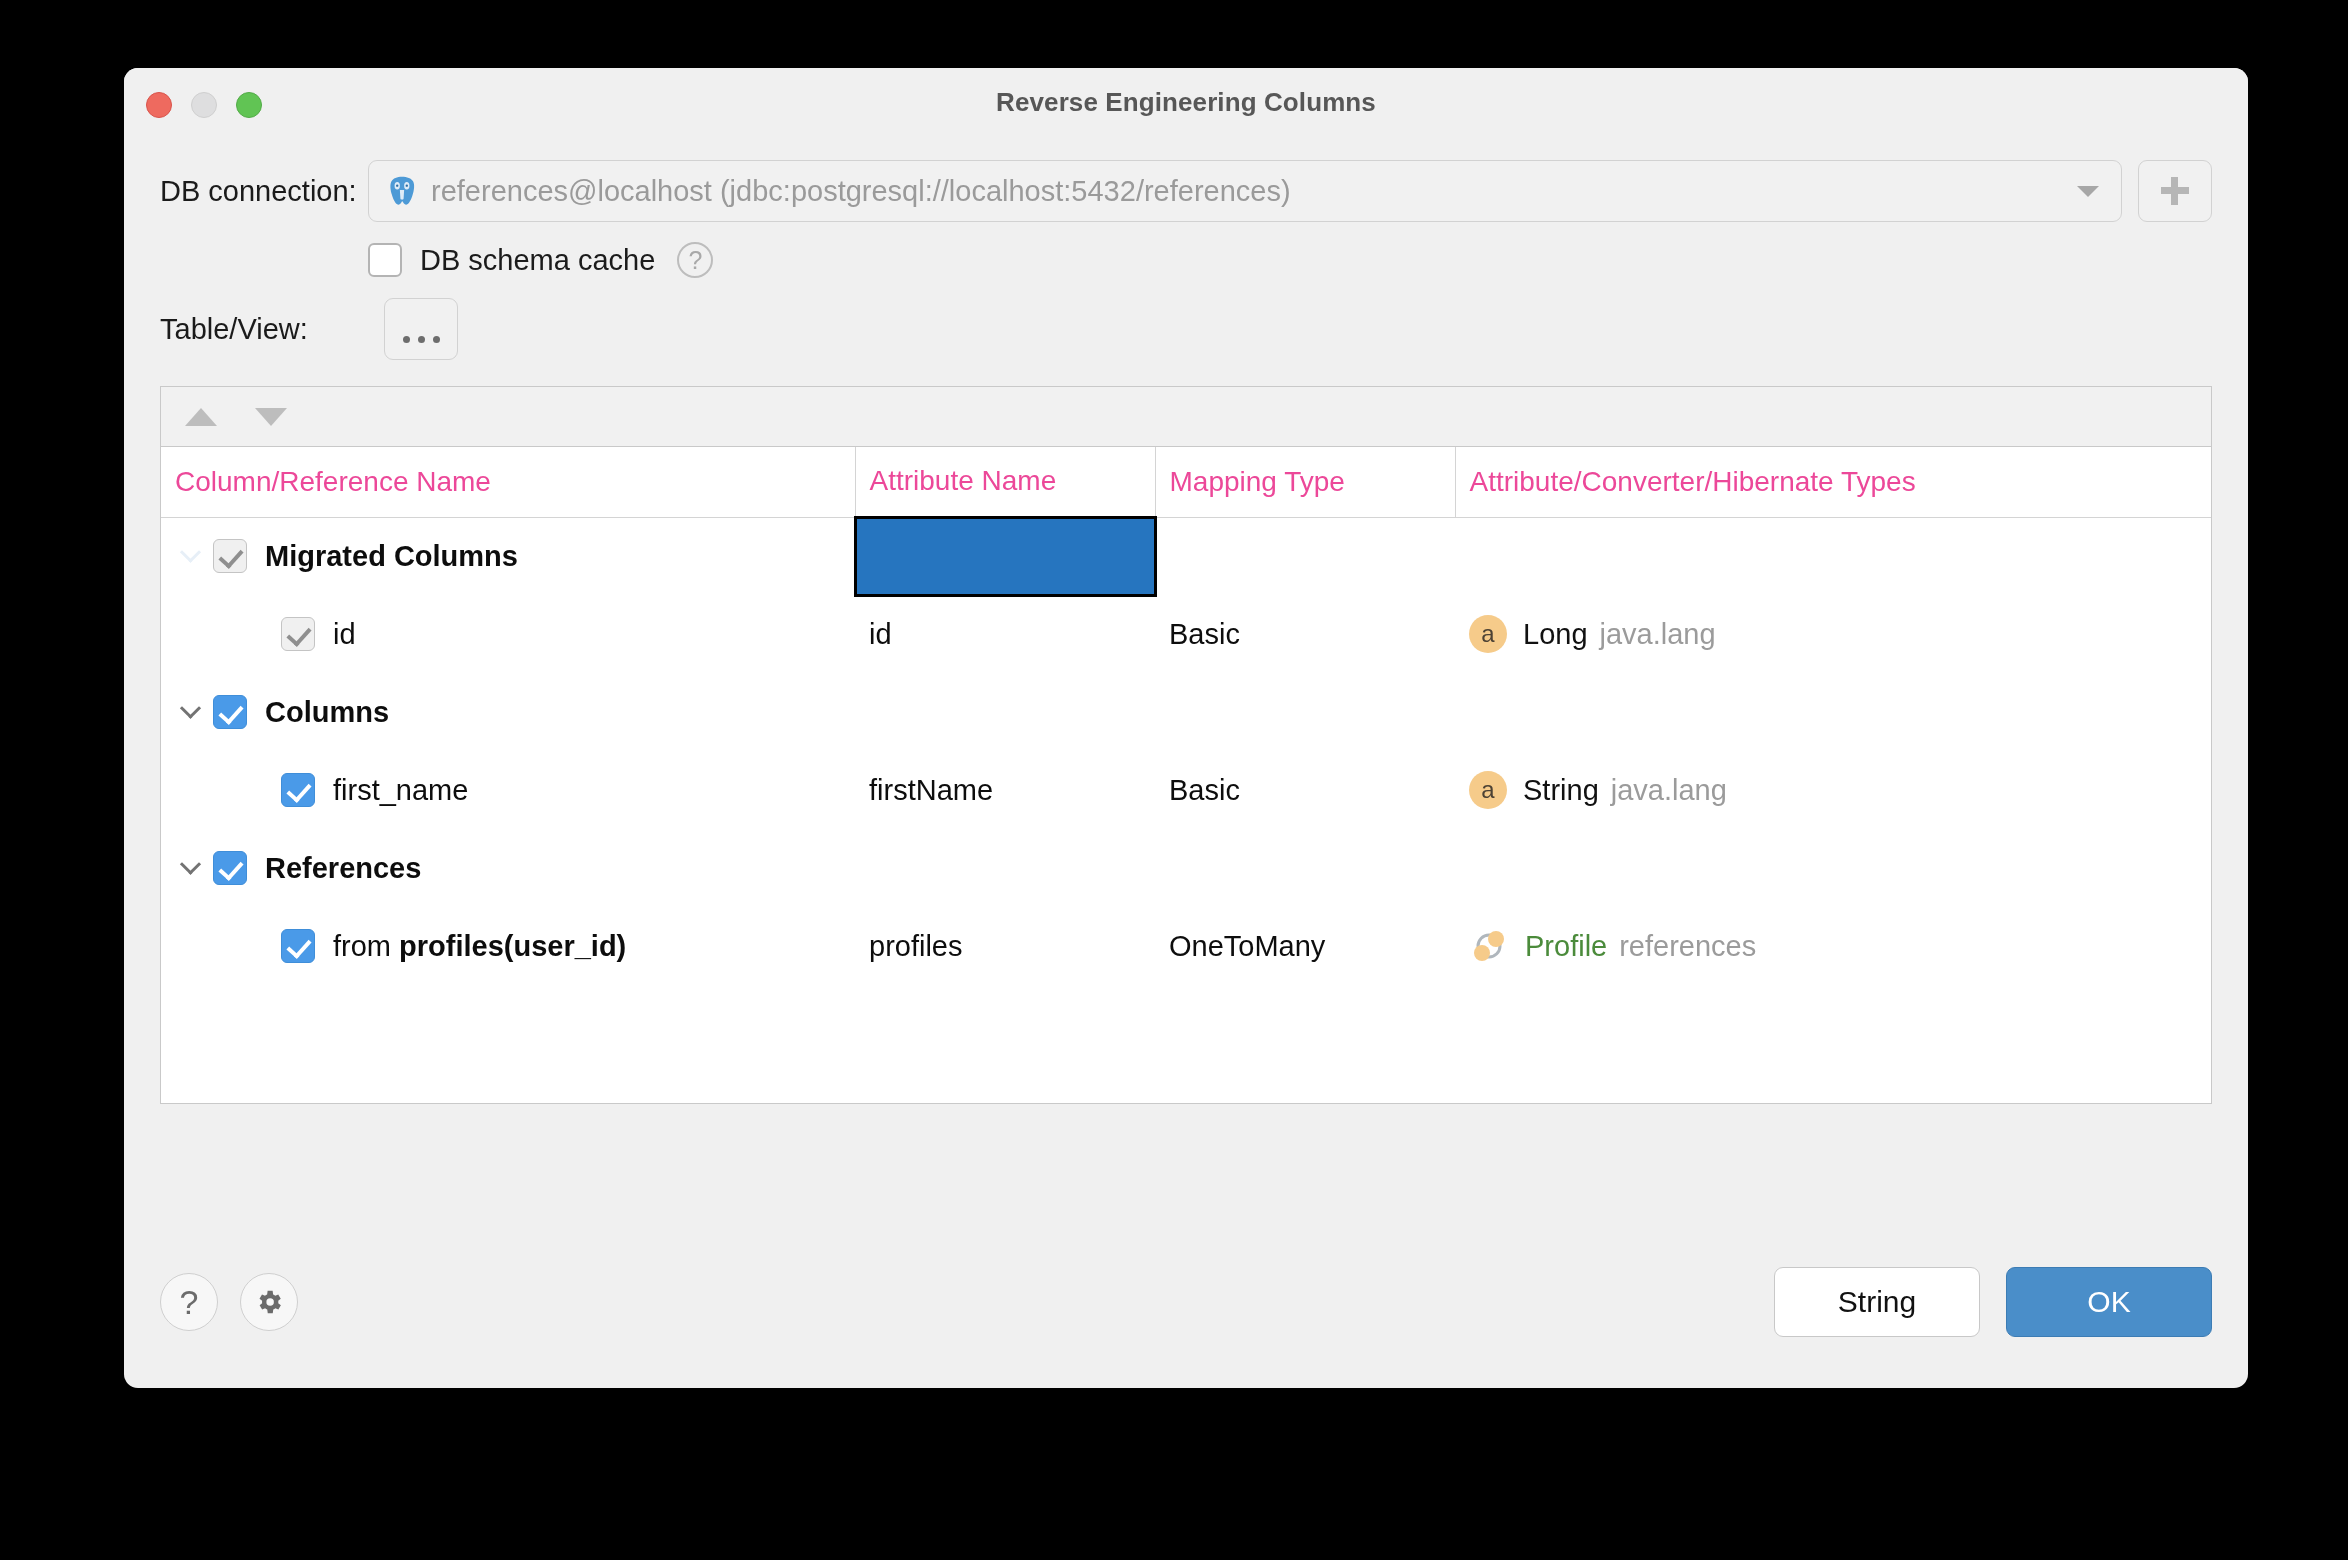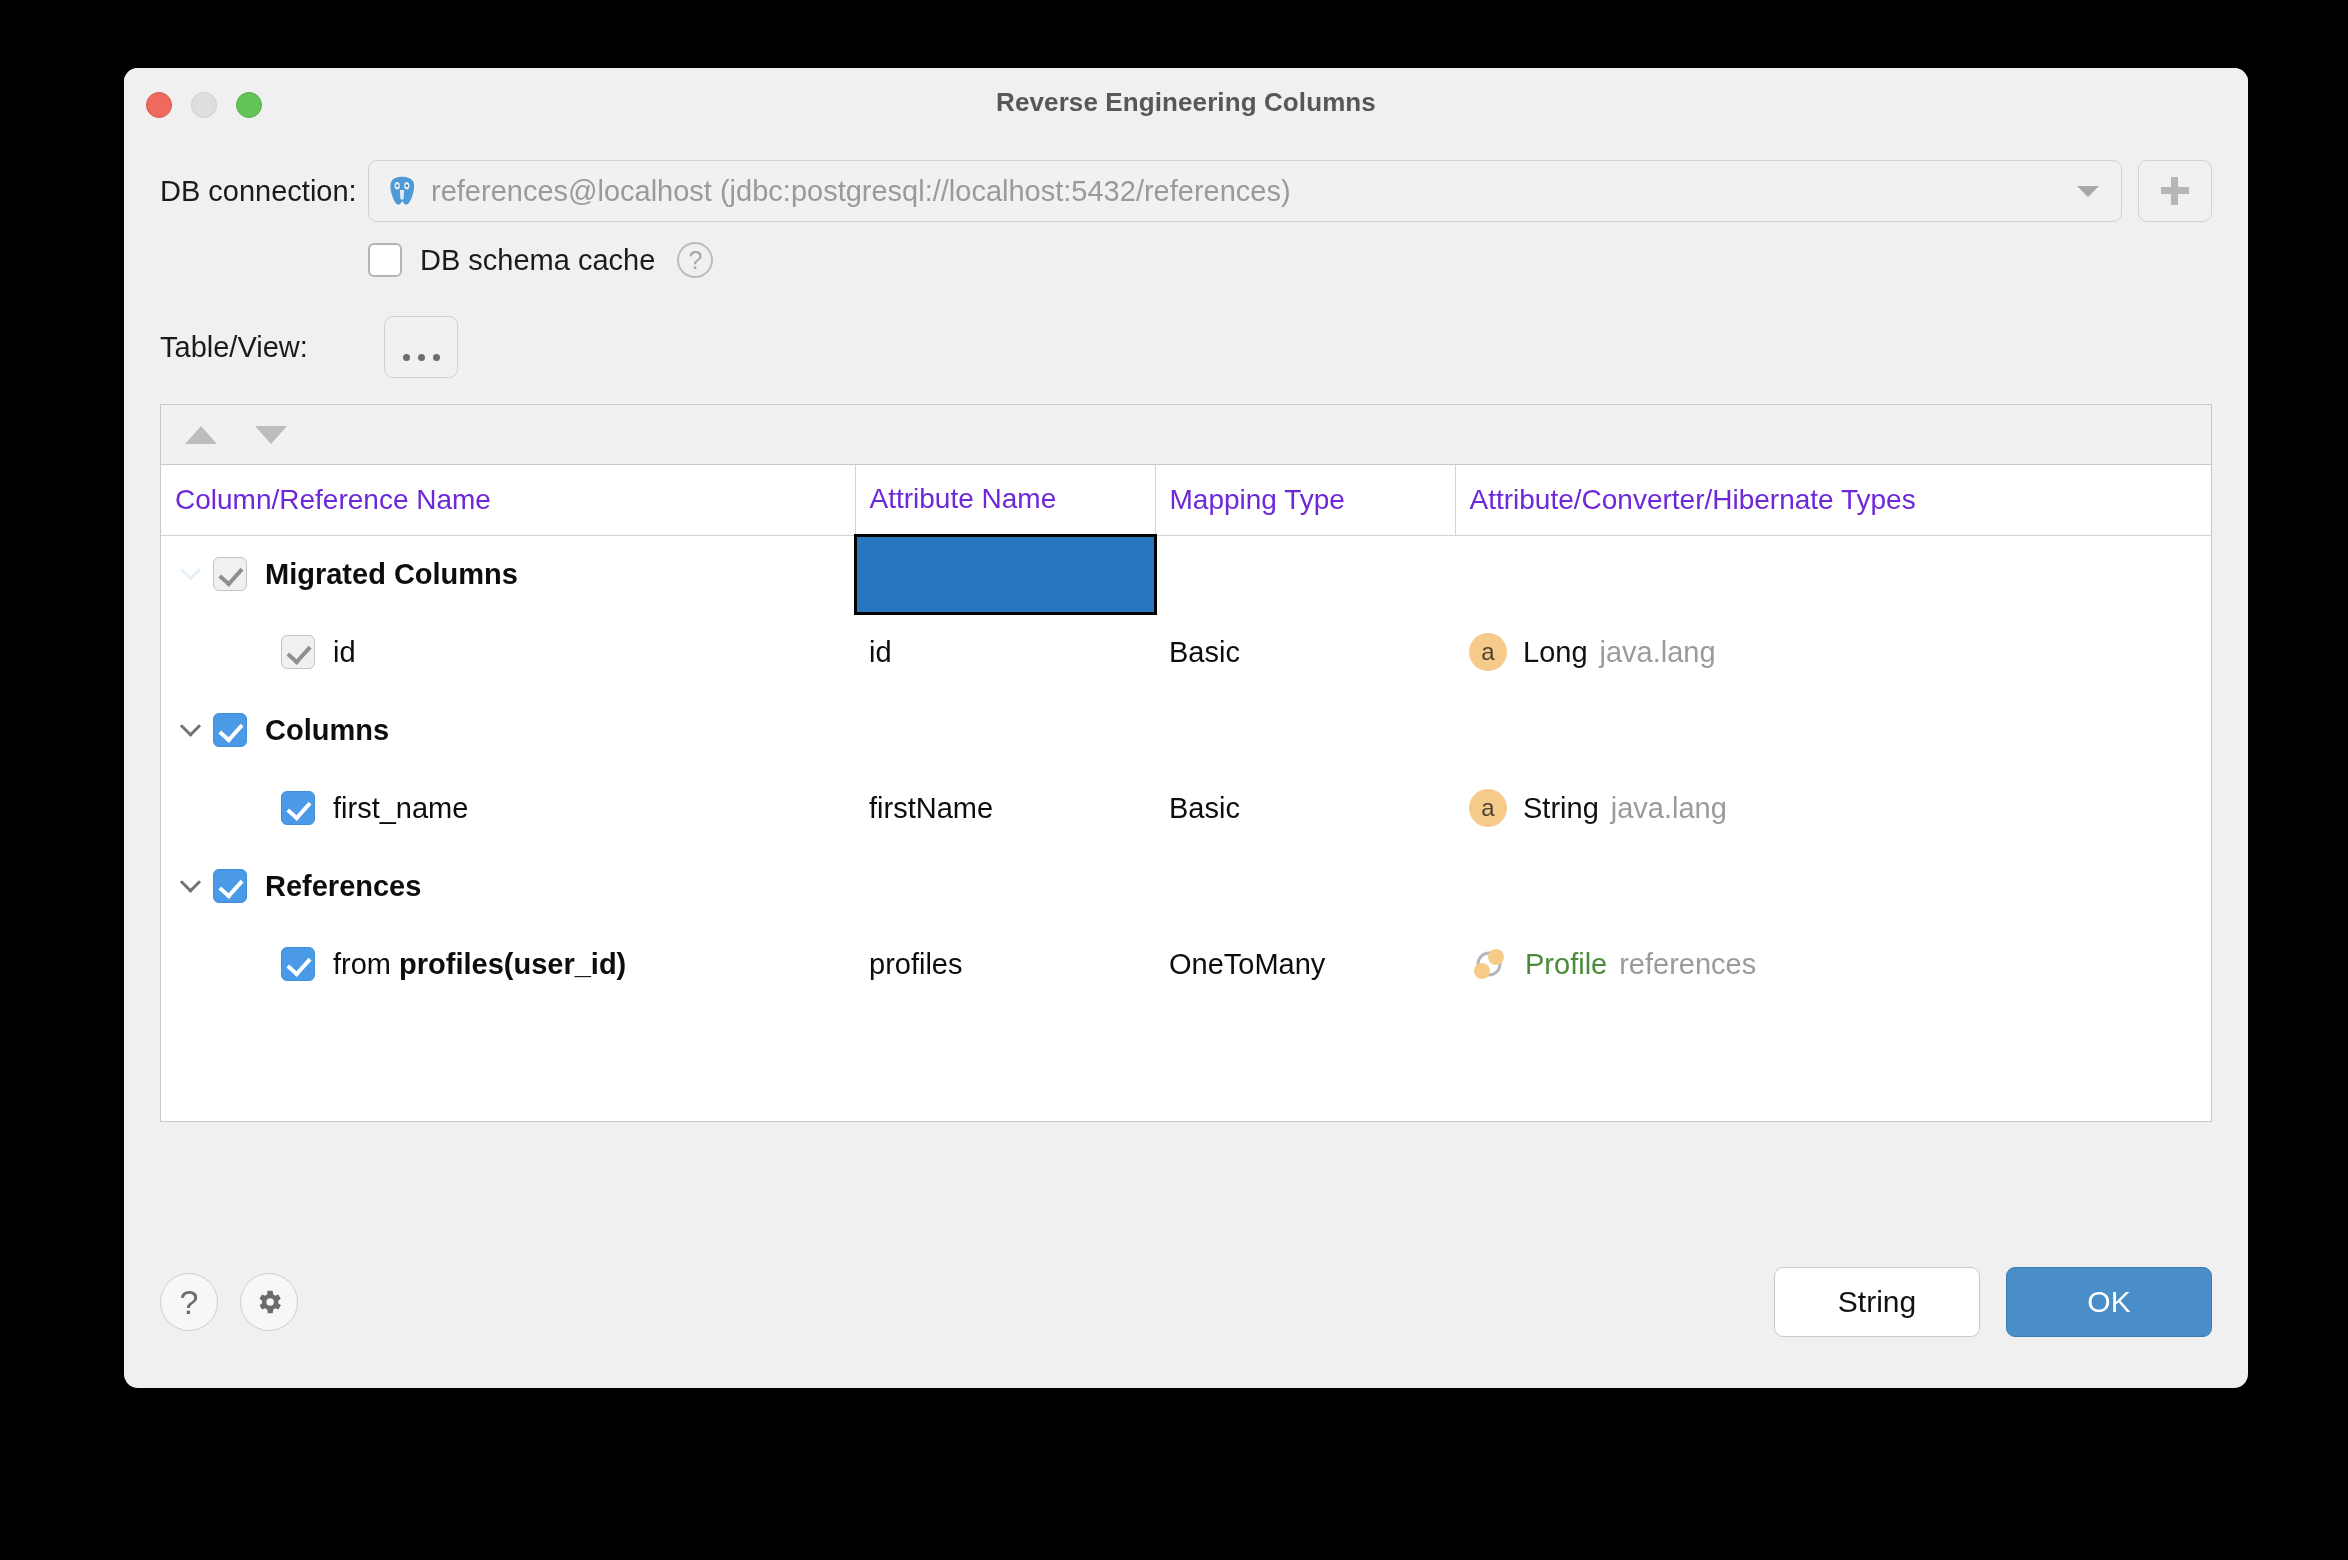--- a/index.html
+++ b/index.html
@@ -54,21 +54,21 @@
   .form {
     position: relative;
     padding: 0 36px;
   }
   .row {
     display: flex;
     align-items: center;
   }
   .row-dbconn { margin-top: 24px; }
   .row-cache  { margin-top: 20px; }
-  .row-table  { margin-top: 38px; }
+  .row-table  { margin-top: 20px; }
 
   .field-label {
     width: 208px;
     flex: 0 0 208px;
     font-size: 29px;
     color: #1b1b1b;
     text-align: left;
   }
 
   .combo {
@@ -196,21 +196,21 @@
   }
   table.grid {
     width: 100%;
     border-collapse: collapse;
     table-layout: fixed;
   }
   table.grid thead th {
     height: 70px;
     font-size: 28px;
     font-weight: normal;
-    color: #6d28d9;
+    color: #ec4899;
     text-align: left;
     padding: 11px 14px;
     background: #ffffff;
     border-bottom: 1px solid #d4d4d4;
     border-right: 1px solid #d4d4d4;
     vertical-align: middle;
   }
   table.grid thead th:last-child { border-right: none; }
   table.grid tbody td {
     height: 78px;

